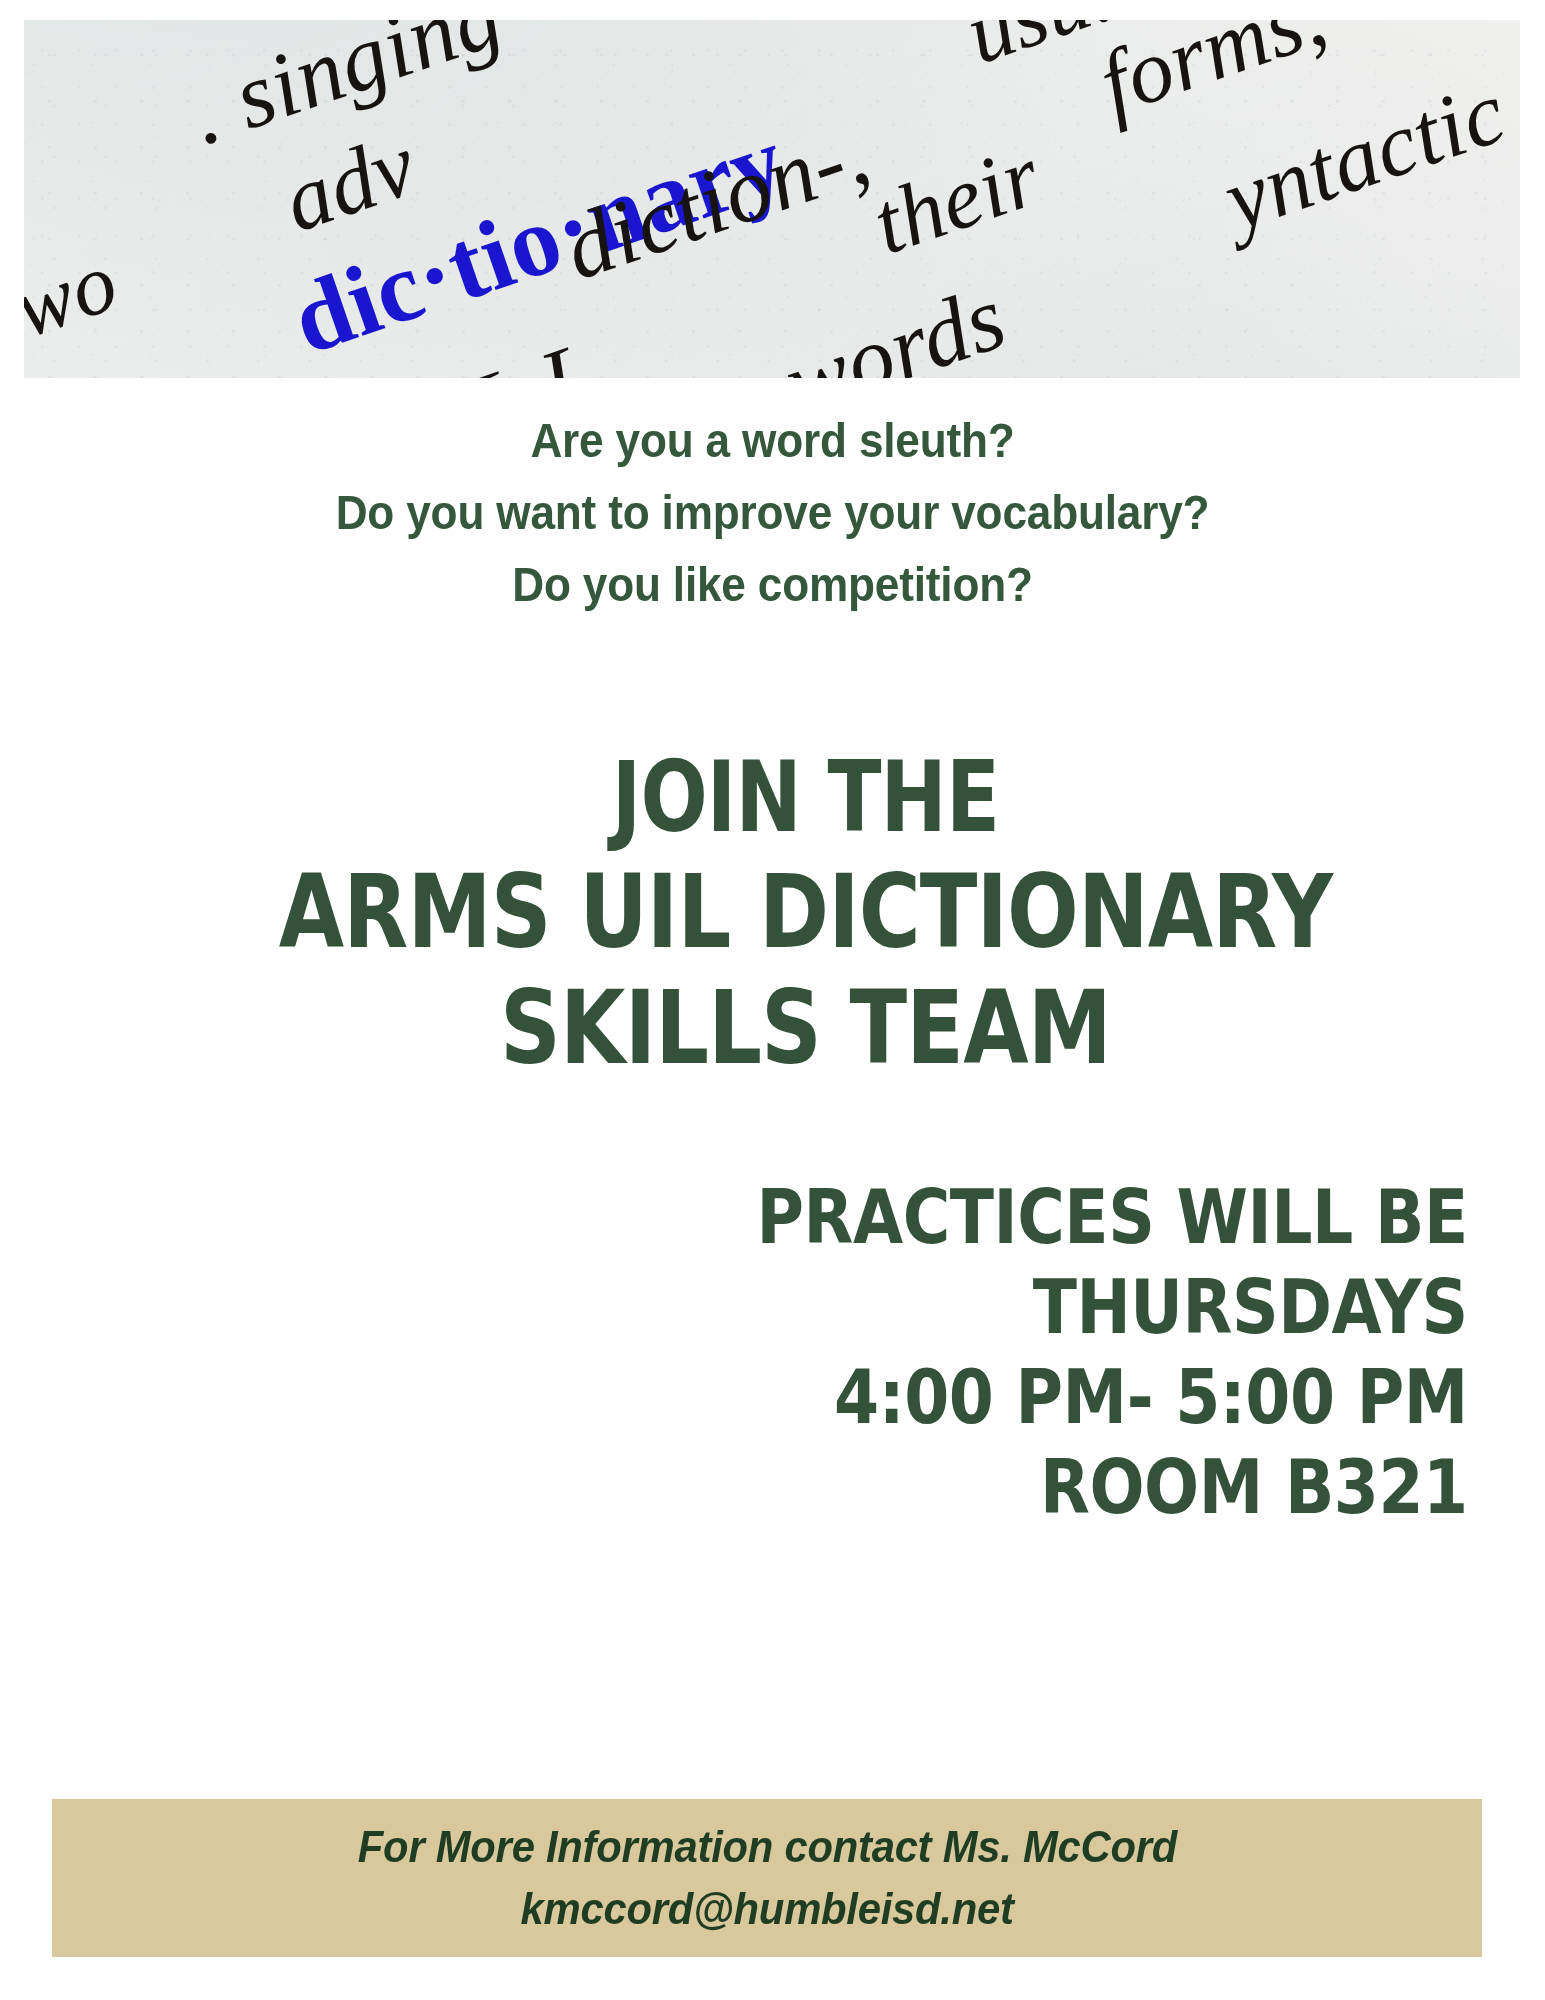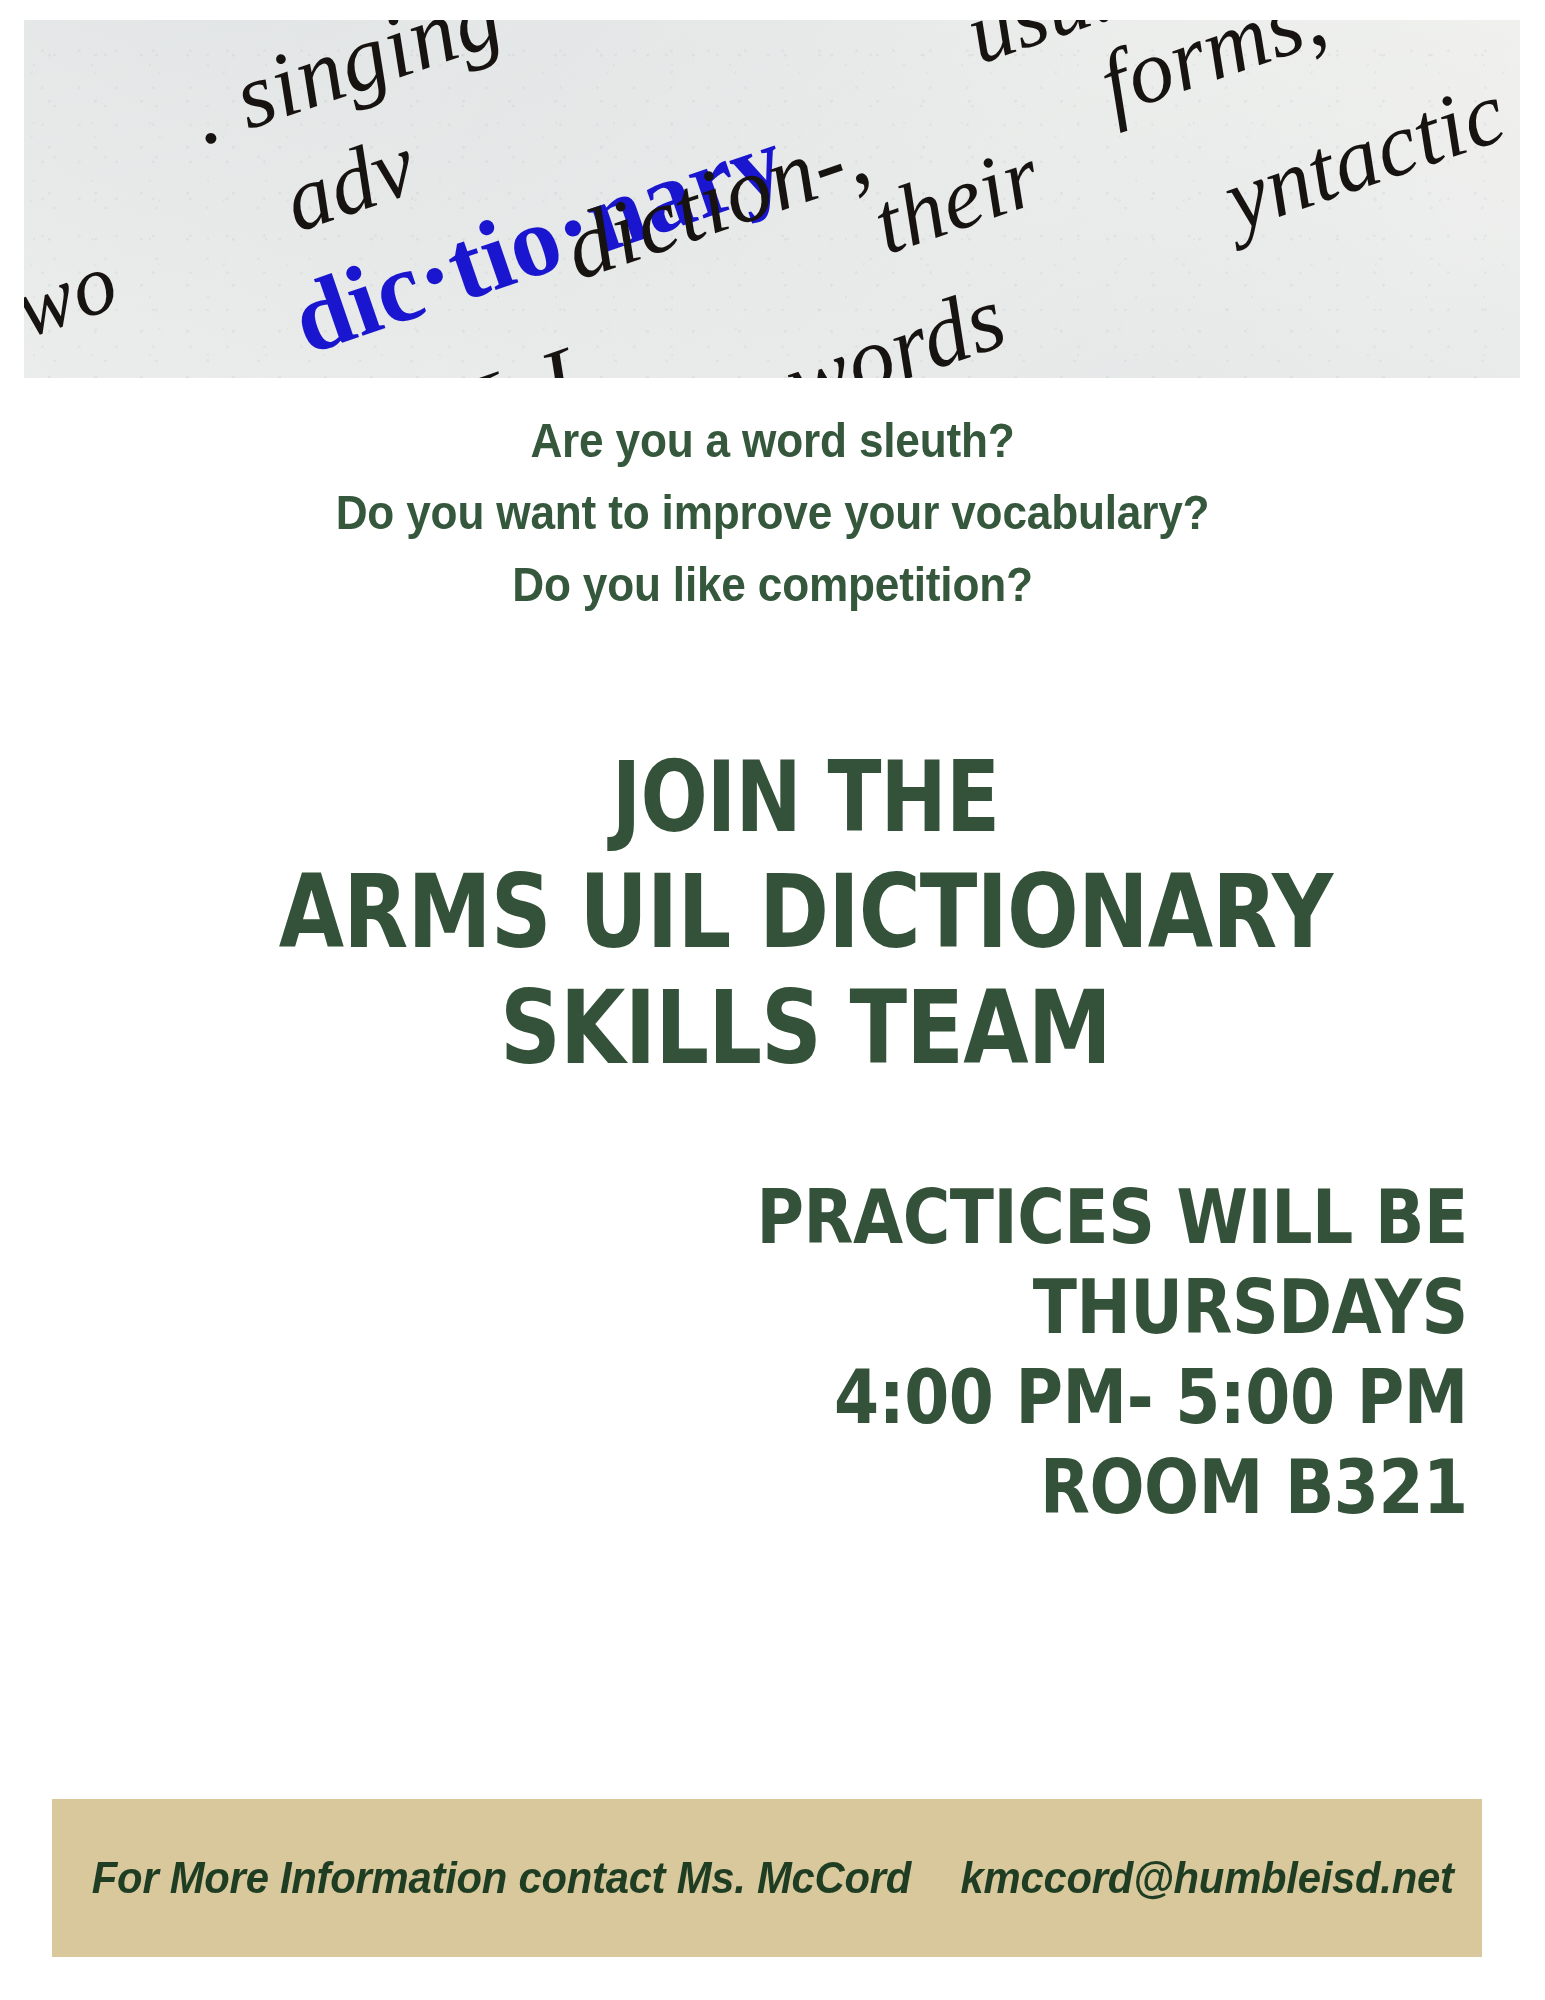--- a/index.html
+++ b/index.html
@@ -148,21 +148,21 @@
 
   
   .footer-band {
     position: absolute;
     left: 52px;
     top: 1799px;
     width: 1430px;
     height: 158px;
     background: #D9C89C;
     display: flex;
-    flex-direction: row;
+    flex-direction: column;
     align-items: center;
     justify-content: center;
     text-align: center;
   }
   .footer-line {
     color: #1E3D22;
     font-family: "Liberation Sans Narrow", "Liberation Sans", sans-serif;
     font-weight: 700;
     font-style: italic;
     font-size: 45px;

